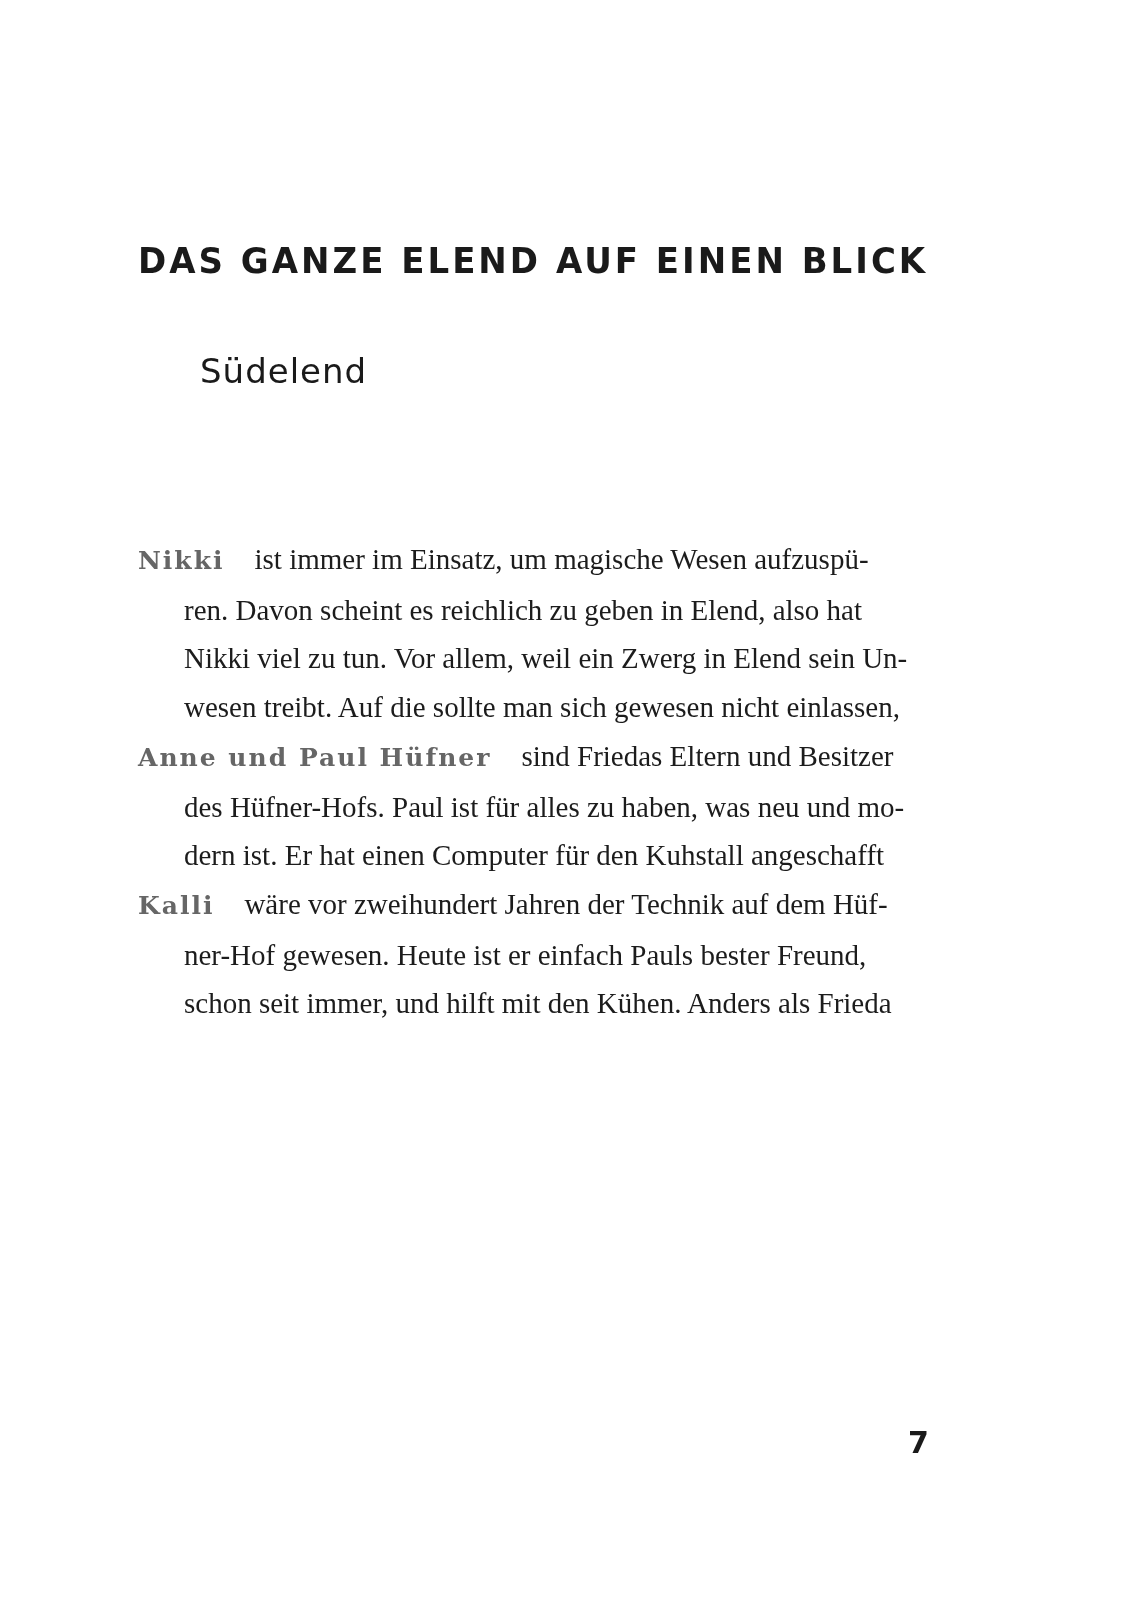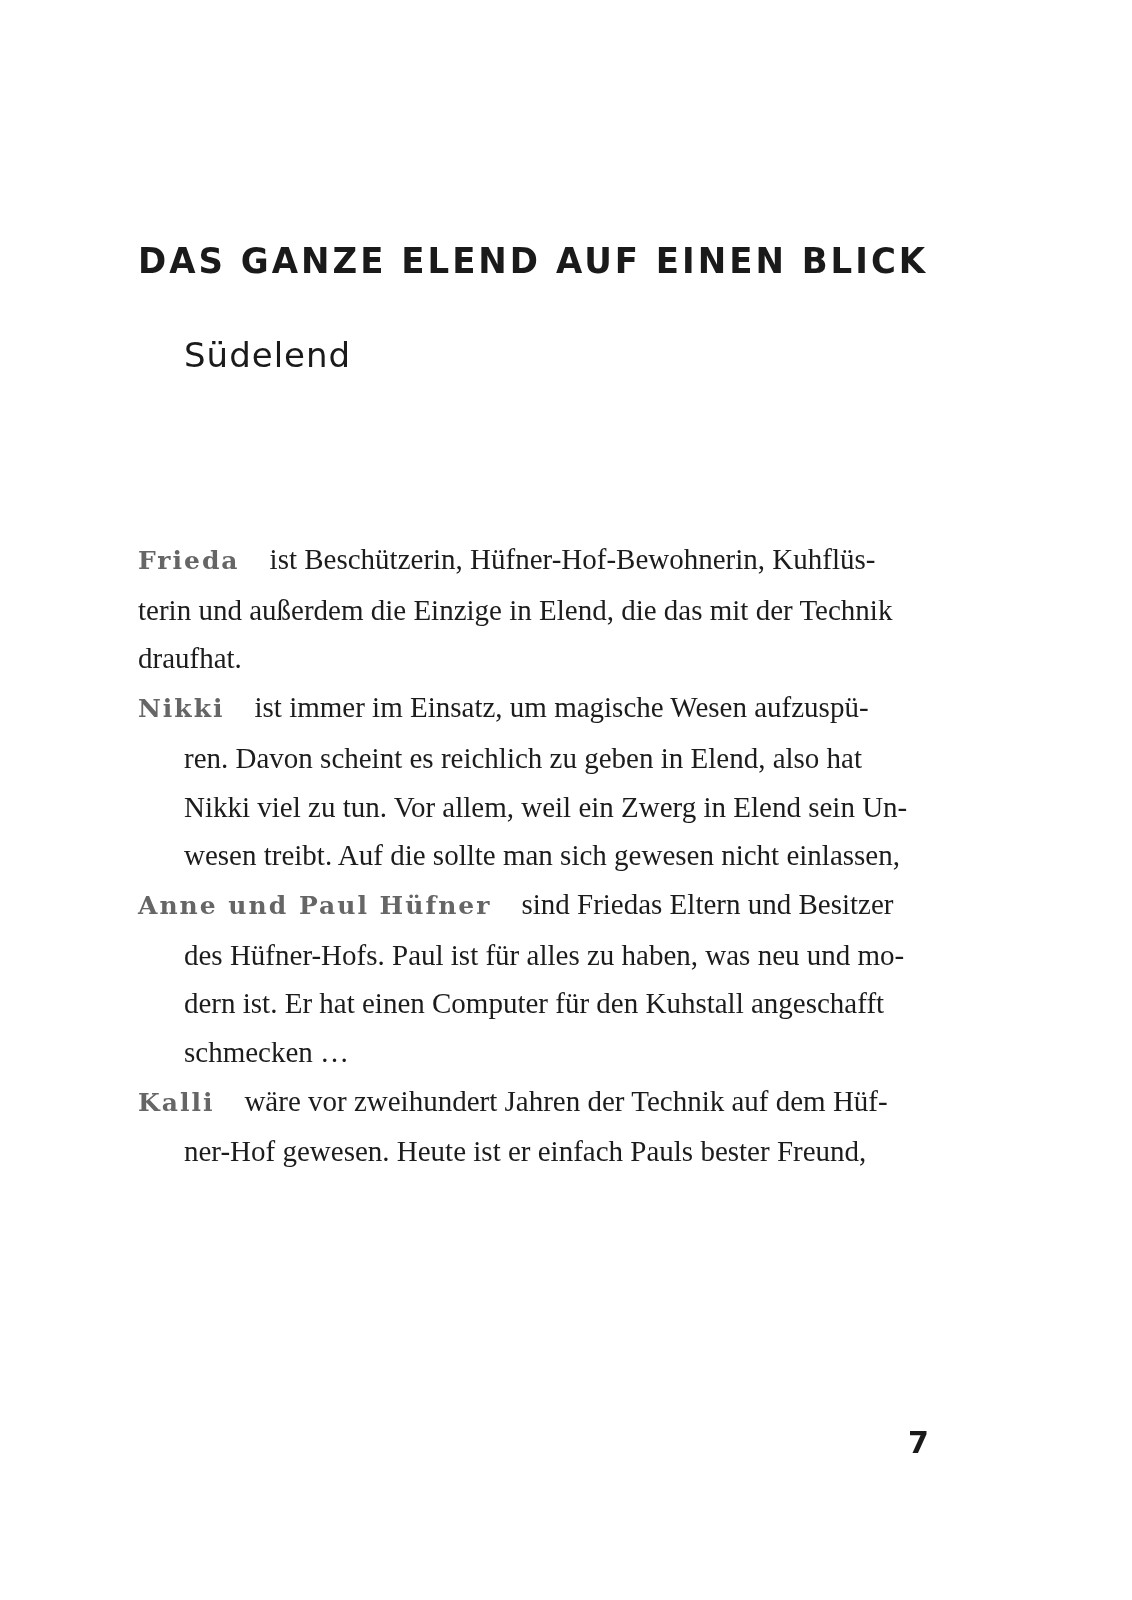--- a/index.html
+++ b/index.html
@@ -29,43 +29,38 @@
   .page-number {
     position: absolute; left: 908px; top: 1425px;
     font-family: "DejaVu Sans", sans-serif; font-weight: bold; font-size: 30px; color: #1a1a1a;
   }
 </style>
 </head>
 <body>
 
 <div>
   <h1 class="page-title" style="margin:0;">DAS GANZE ELEND AUF EINEN BLICK</h1>
-  <h2 class="subtitle" style="margin:0;">Südelend</h2>
+  <h2 class="subtitle" style="margin:16px;">Südelend</h2>
 
   <div class="body-text">
-    <p class="entry" style="padding-left:0;text-indent:0;">
-      <span class="name">Frieda</span><span>ist Beschützerin, Hüfner-Hof-Bewohnerin, Kuhflüs-</span>
-      <span class="line">terin und außerdem die Einzige in Elend, die das mit der Technik</span>
-      <span class="line">draufhat.</span>
-    </p>
 
     <p class="entry">
       <span class="name">Nikki</span><span>ist immer im Einsatz, um magische Wesen aufzuspü-</span>
       <span class="line" style="text-indent:0">ren. Davon scheint es reichlich zu geben in Elend, also hat</span>
       <span class="line" style="text-indent:0">Nikki viel zu tun. Vor allem, weil ein Zwerg in Elend sein Un-</span>
       <span class="line" style="text-indent:0">wesen treibt. Auf die sollte man sich gewesen nicht einlassen,</span>
     </p>
 
     <p class="entry">
       <span class="name">Anne und Paul Hüfner</span><span>sind Friedas Eltern und Besitzer</span>
       <span class="line" style="text-indent:0">des Hüfner-Hofs. Paul ist für alles zu haben, was neu und mo-</span>
       <span class="line" style="text-indent:0">dern ist. Er hat einen Computer für den Kuhstall angeschafft</span>
-      <span class="line" style="text-indent:0">schmecken …</span>
     </p>
 
     <p class="entry">
       <span class="name">Kalli</span><span>wäre vor zweihundert Jahren der Technik auf dem Hüf-</span>
       <span class="line" style="text-indent:0">ner-Hof gewesen. Heute ist er einfach Pauls bester Freund,</span>
+      <span class="line" style="text-indent:0">schon seit immer,  und hilft mit den Kühen. Anders als Frieda</span>
     </p>
   </div>
 
   <div class="page-number">7</div>
 </div>
 
 </body></html>

